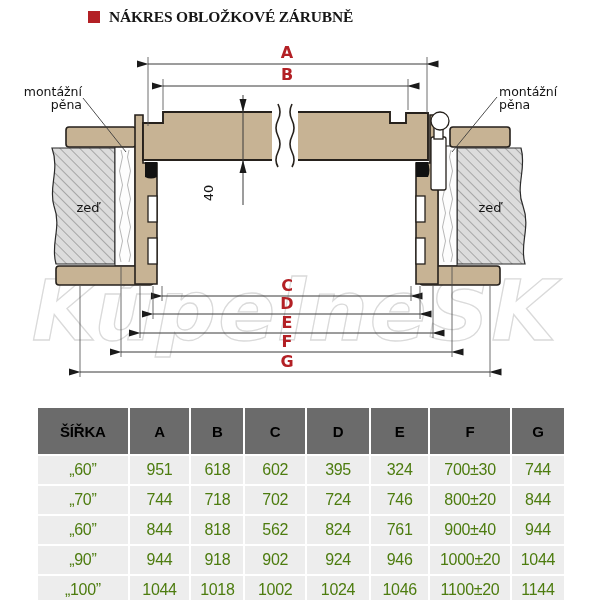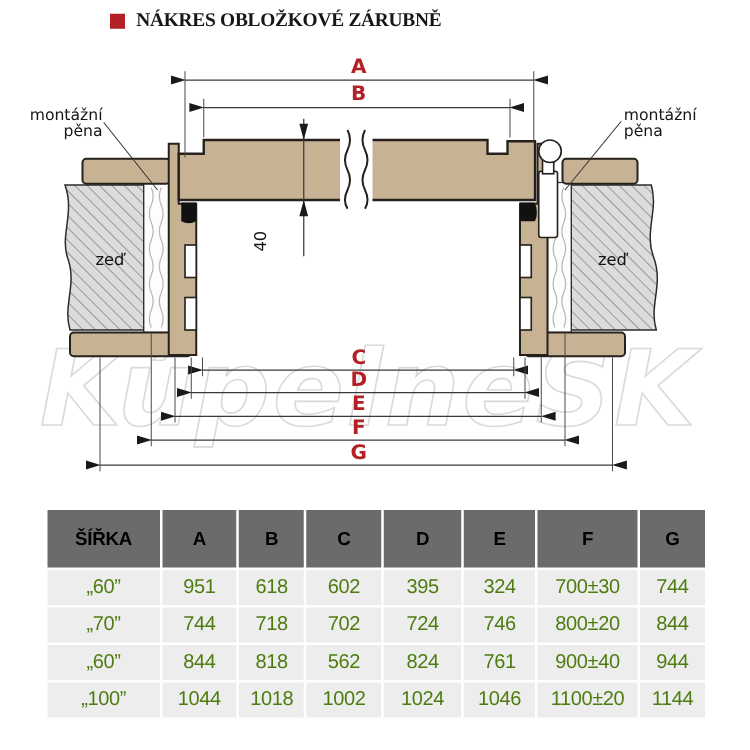--- a/index.html
+++ b/index.html
@@ -205,20 +205,30 @@
           <td class="col-0">„60”</td>
           <td class="col-1">844</td>
           <td class="col-2">818</td>
           <td class="col-3">562</td>
           <td class="col-4">824</td>
           <td class="col-5">761</td>
           <td class="col-6">900±40</td>
           <td class="col-7">944</td>
         </tr>
         <tr>
+          <td class="col-0">„90”</td>
+          <td class="col-1">944</td>
+          <td class="col-2">918</td>
+          <td class="col-3">902</td>
+          <td class="col-4">924</td>
+          <td class="col-5">946</td>
+          <td class="col-6">1000±20</td>
+          <td class="col-7">1044</td>
+        </tr>
+        <tr>
           <td class="col-0">„100”</td>
           <td class="col-1">1044</td>
           <td class="col-2">1018</td>
           <td class="col-3">1002</td>
           <td class="col-4">1024</td>
           <td class="col-5">1046</td>
           <td class="col-6">1100±20</td>
           <td class="col-7">1144</td>
         </tr>
       </tbody>

